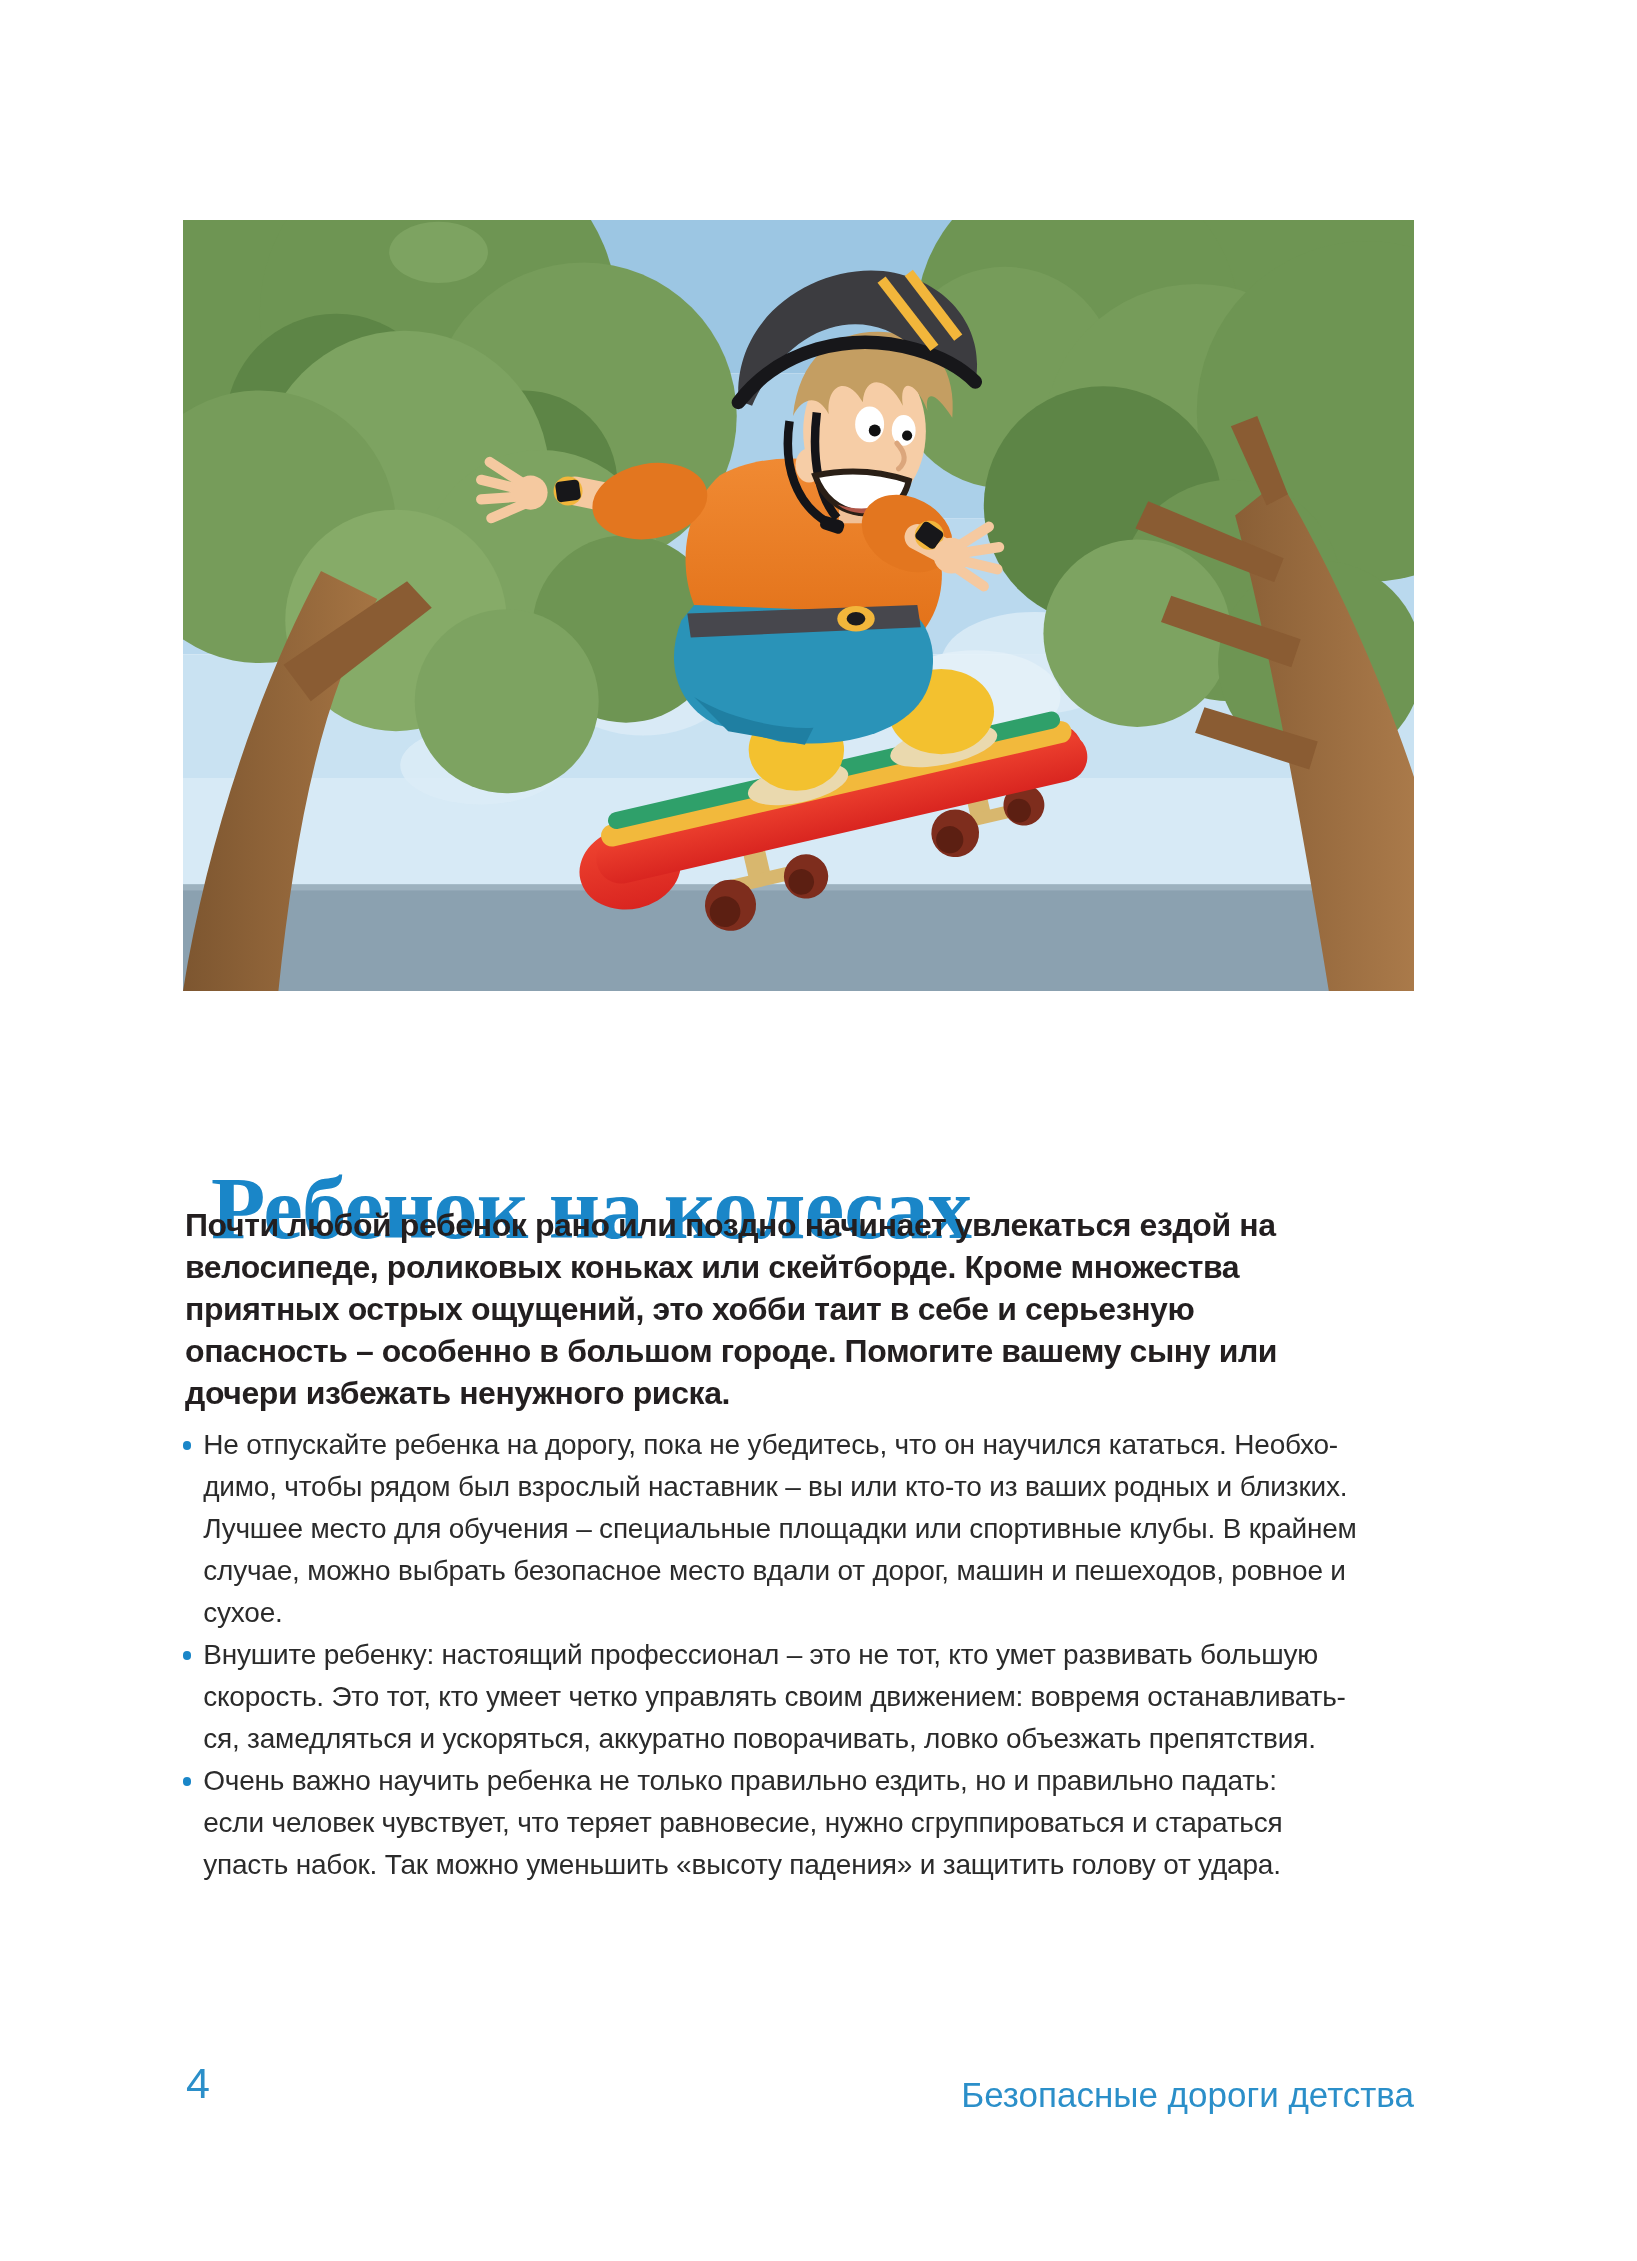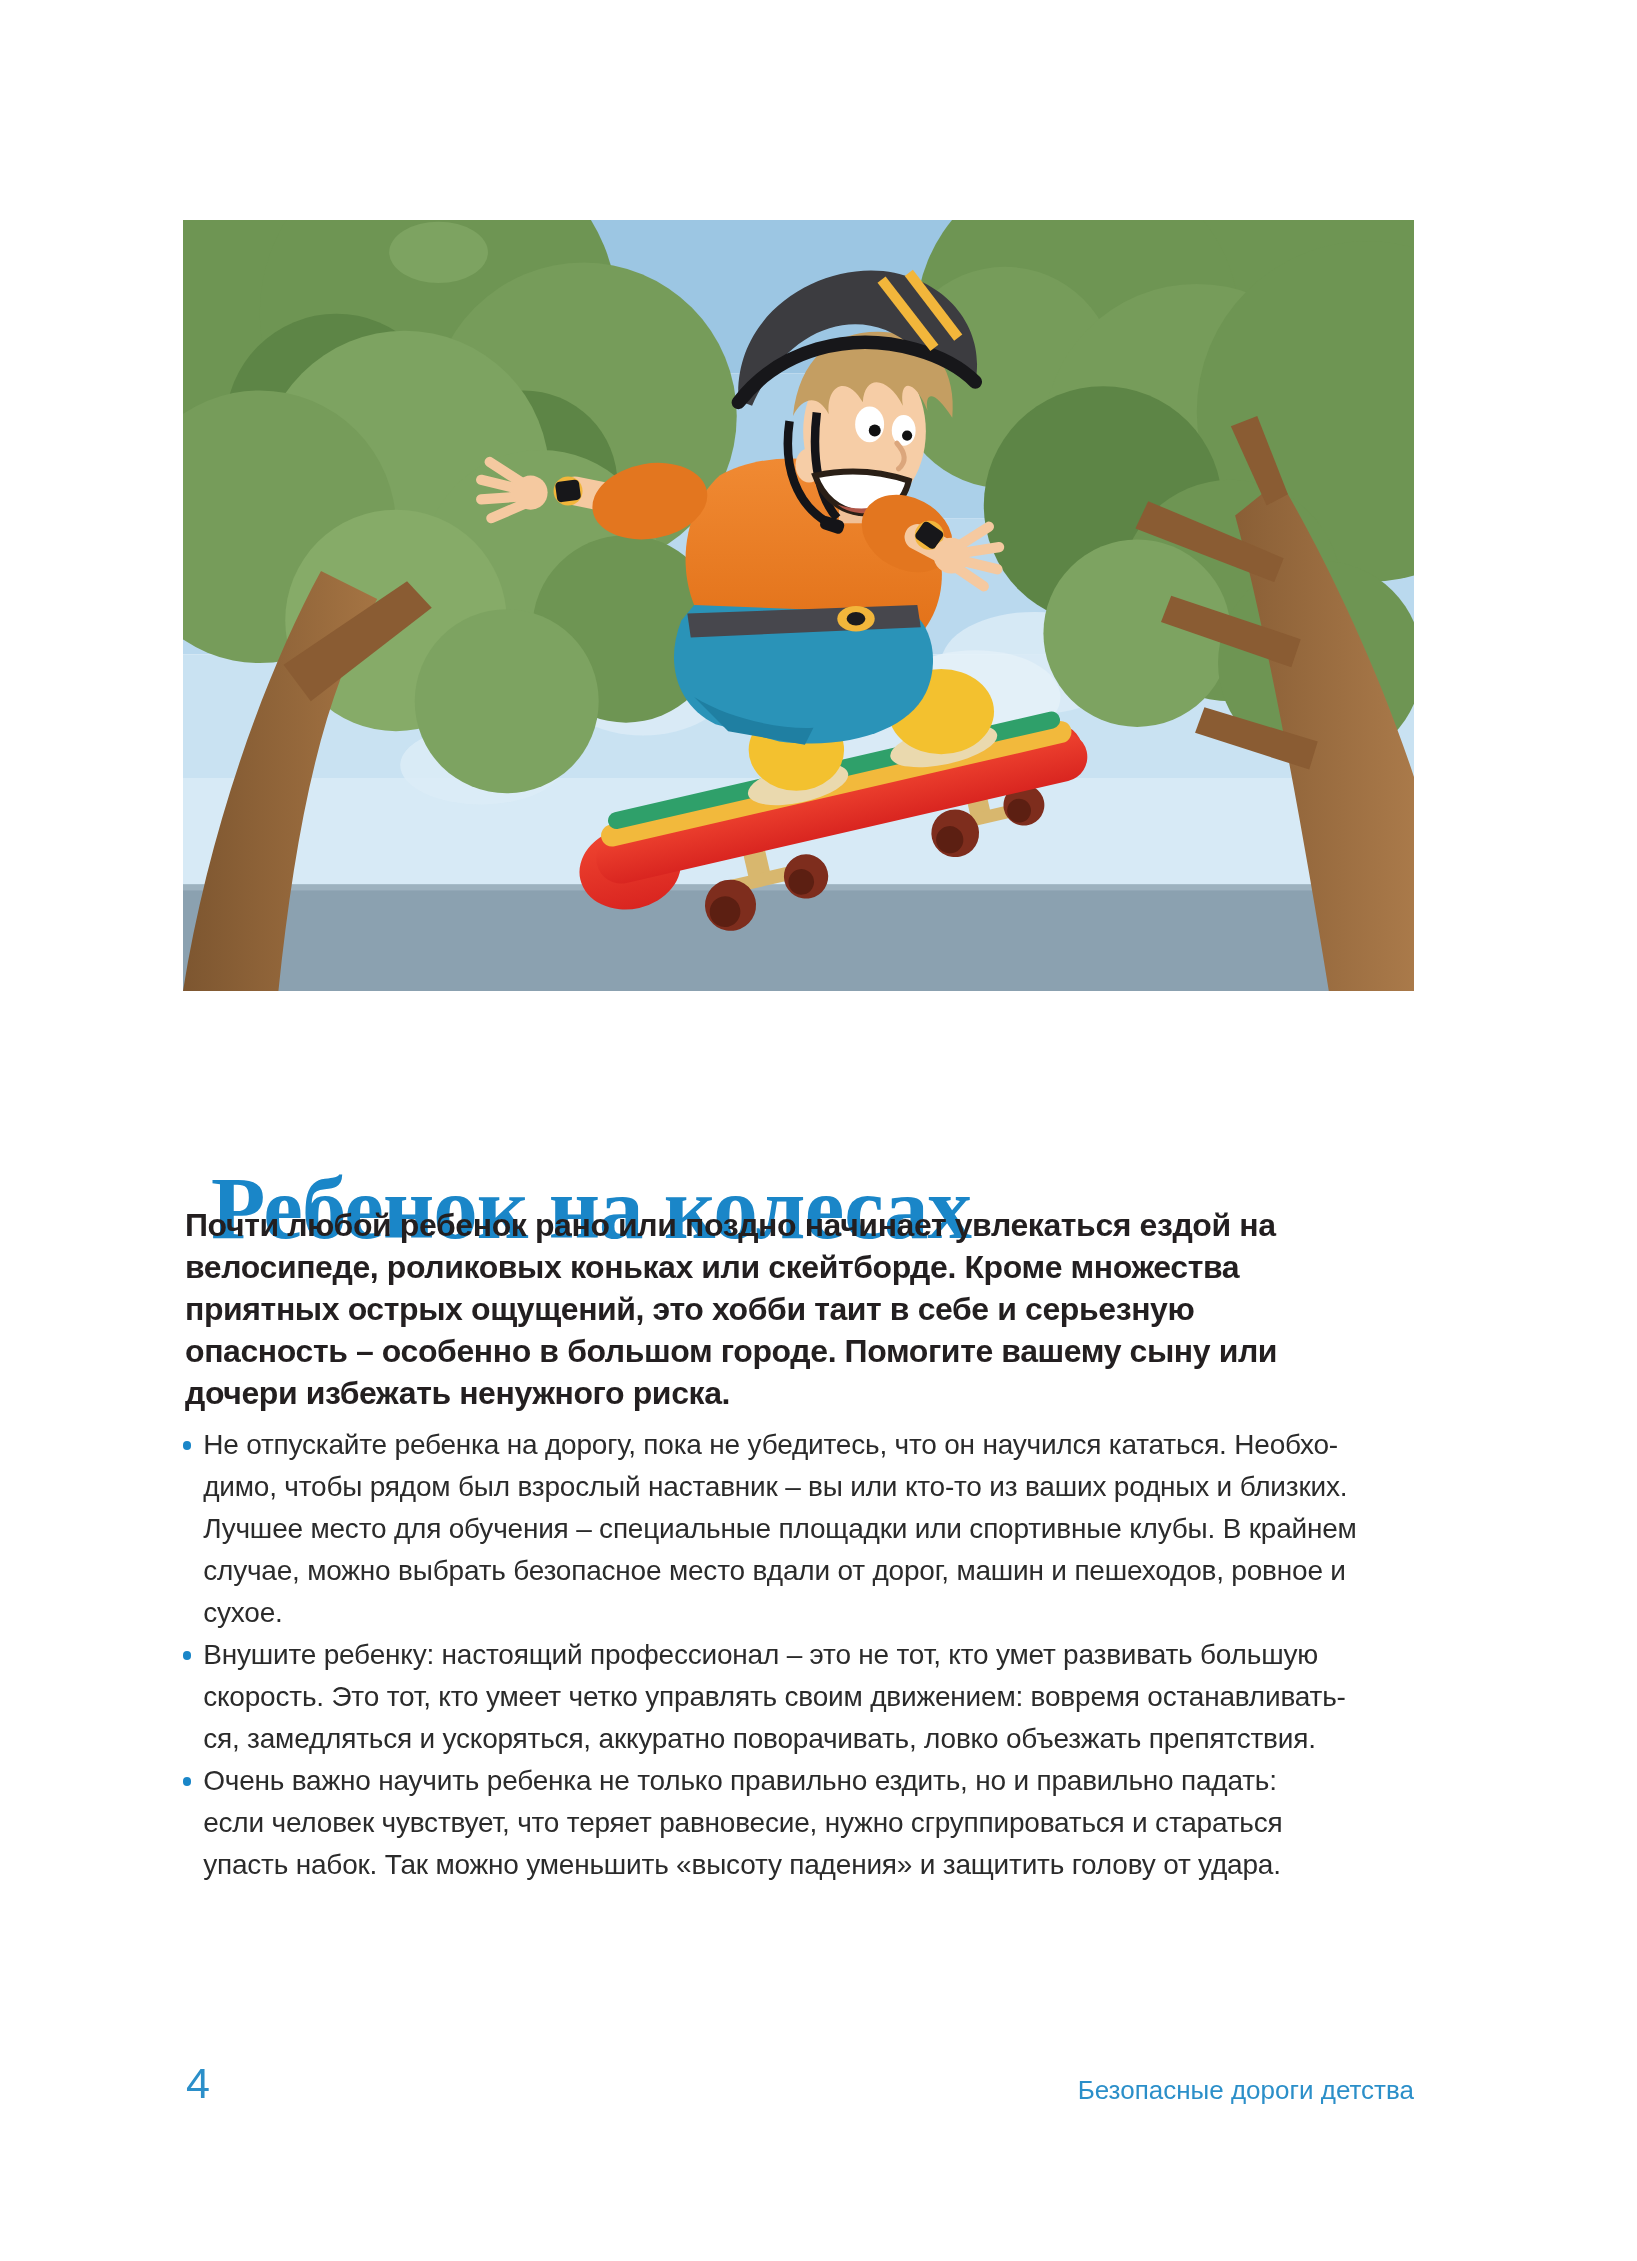--- a/index.html
+++ b/index.html
@@ -39,21 +39,21 @@
   .bullet-text{
     font-size:28px;line-height:42px;letter-spacing:-0.2px;
     font-weight:normal;color:#2b2b2b;white-space:nowrap;
   }
   .footer-page-number{
     position:absolute;left:186px;top:2059px;
     font-size:43px;font-weight:300;color:var(--footer-blue);
   }
   .footer-running-title{
     position:absolute;right:224px;top:2075px;
-    font-size:26px;font-weight:normal;color:var(--footer-blue);white-space:nowrap;text-align:right;
+    font-size:35px;font-weight:normal;color:var(--footer-blue);white-space:nowrap;text-align:right;
   }
 </style>
 </head>
 <body>
 
 <div class="illustration">
   <svg viewBox="0 0 1445 905" preserveAspectRatio="none">
     <defs>
       <linearGradient id="trunkL" x1="0" y1="0" x2="1" y2="0">
         <stop offset="0" stop-color="#7d5630"></stop>

